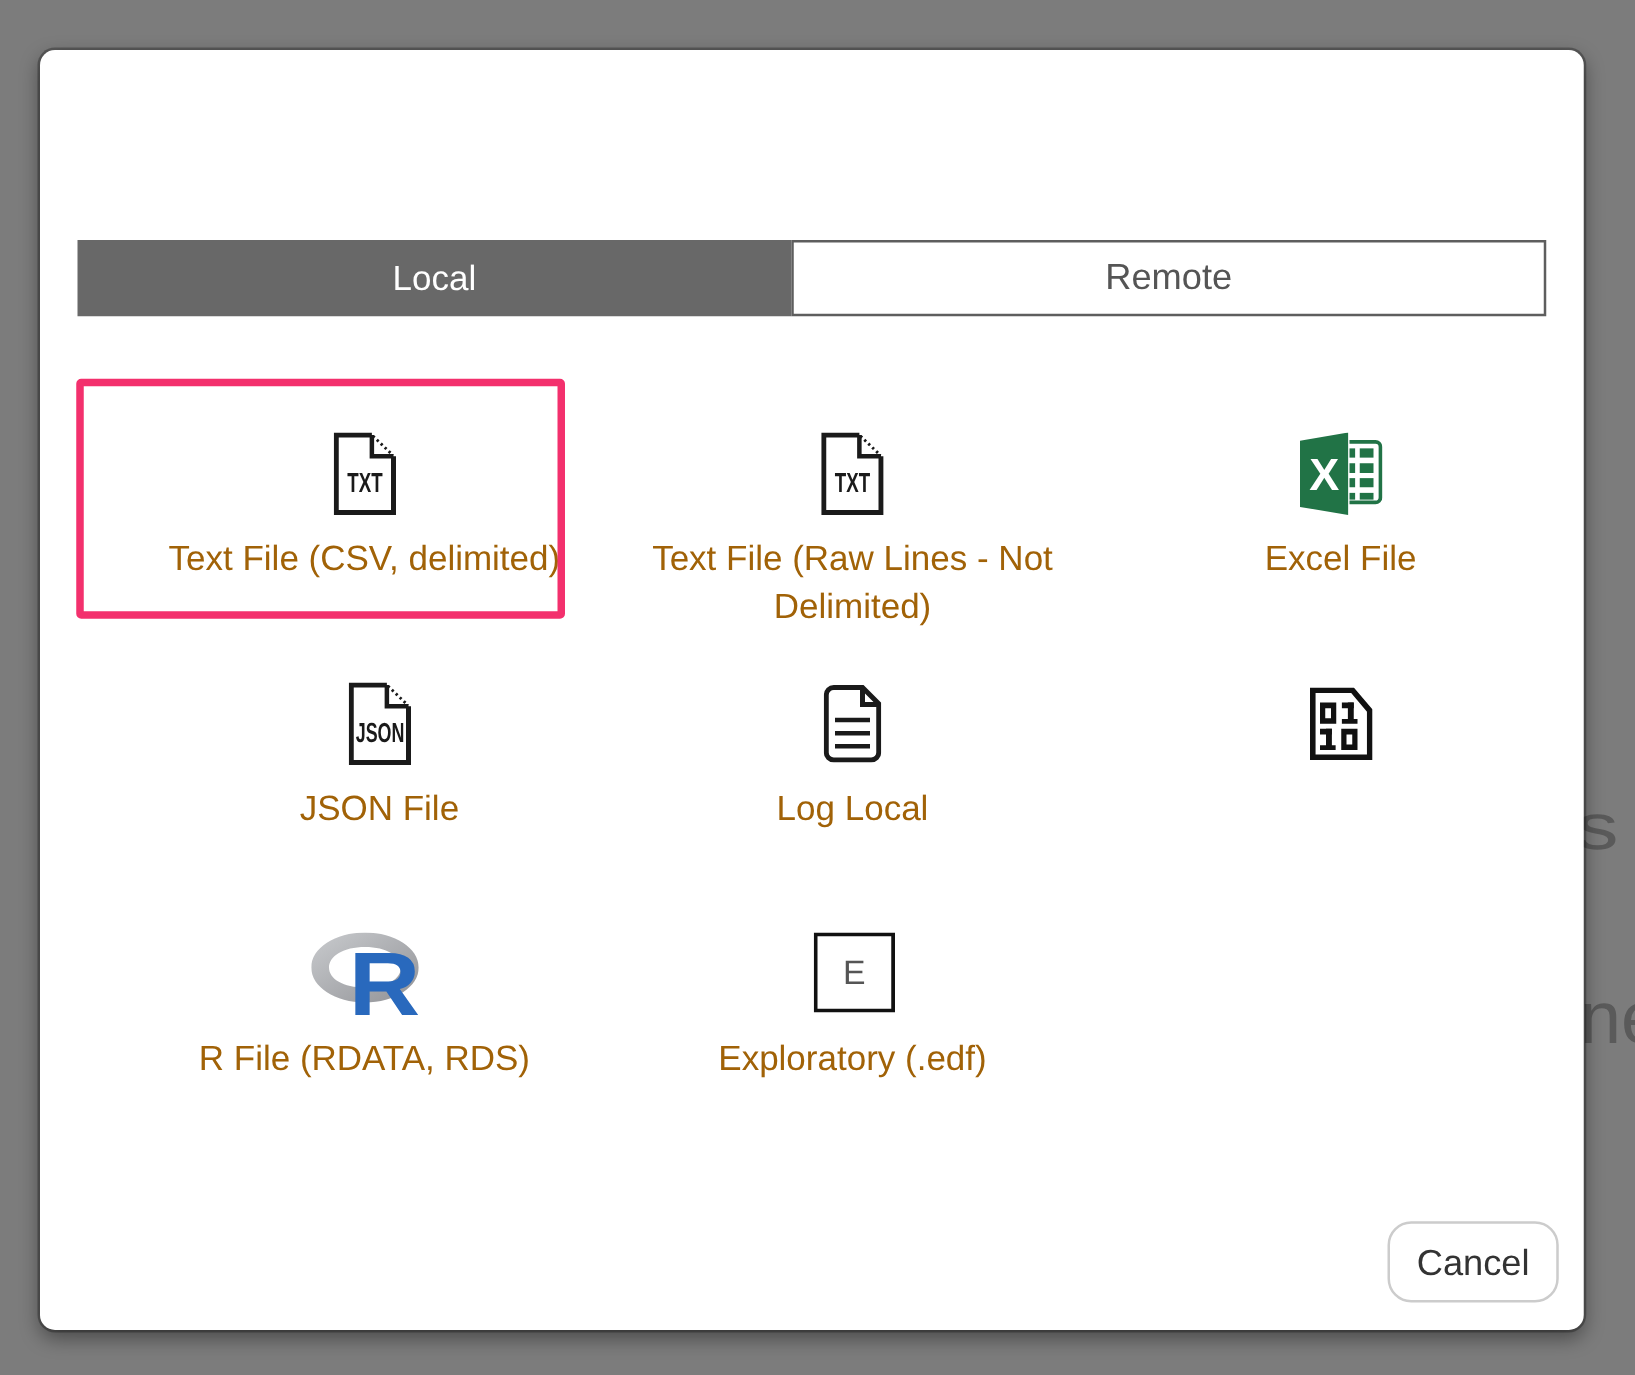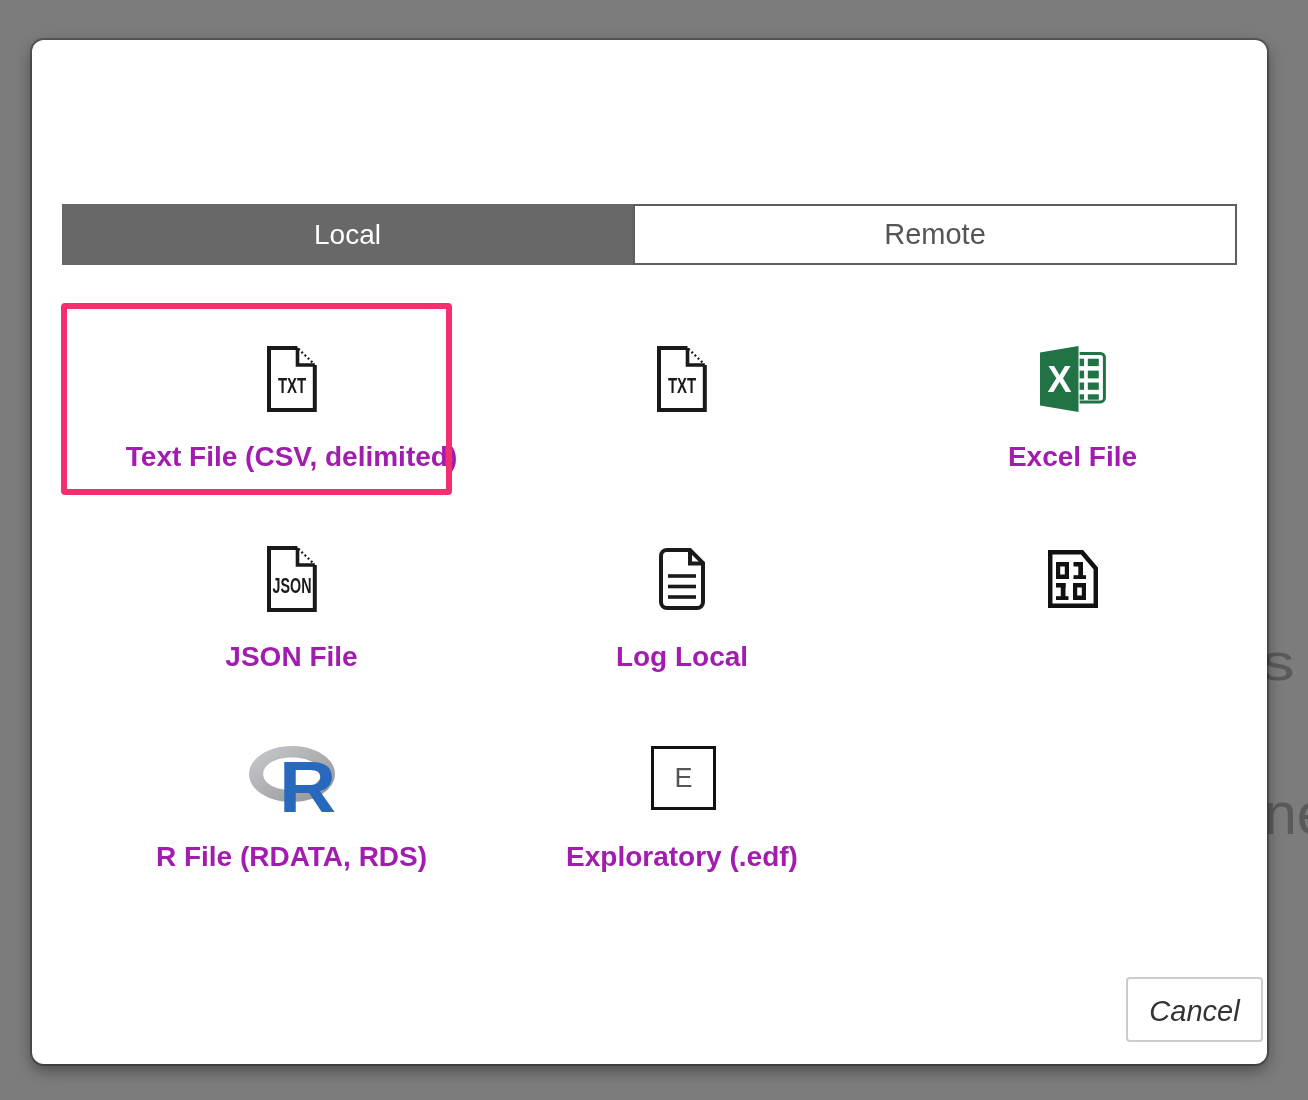--- a/index.html
+++ b/index.html
@@ -2,32 +2,32 @@
 <html><head>
 <meta charset="utf-8">
 <style>
   html,body{margin:0;padding:0;}
   body{width:1308px;height:1100px;background:#7c7c7c;font-family:"Liberation Sans",sans-serif;position:relative;overflow:hidden;}
   .bigbg{position:absolute;color:#5a5a5a;font-size:64px;z-index:0;}
   .modal{position:absolute;left:32px;top:40px;width:1235px;height:1024px;background:#fff;border-radius:12px;
     box-shadow:0 0 0 2px rgba(0,0,0,0.28), 0 6px 16px rgba(0,0,0,0.42);z-index:1;}
   .mhead{position:absolute;left:0;top:0;width:100%;height:114px;border-bottom:2px solid #e5e5e5;box-sizing:border-box;}
   .mtitle{position:absolute;left:28px;top:58px;transform:translateY(-50%);font-size:42px;letter-spacing:-2.2px;color:#4a4a4a;}
-  .tabs{position:absolute;left:30px;top:164px;width:1150px;height:61px;}
+  .tabs{position:absolute;left:30px;top:152px;width:1150px;height:61px;}
   .tab-local{position:absolute;left:0;top:0;width:571px;height:61px;background:#686868;color:#fff;
     font-size:28px;display:flex;align-items:center;justify-content:center;}
   .tab-remote{position:absolute;left:571px;top:0;width:604px;height:61px;background:#fff;color:#555;
     border:2px solid #5e5e5e;box-sizing:border-box;font-size:29px;display:flex;align-items:center;justify-content:center;}
   .grid{position:absolute;left:29px;top:263px;width:1175px;}
   .cell{position:absolute;width:391px;text-align:center;padding-left:35px;}
   .iconslot{height:66px;margin-top:43px;display:flex;align-items:flex-start;justify-content:center;}
-  .lbl{margin-top:26px;font-size:28px;line-height:38px;color:#a21caf;font-weight:bold;}
+  .lbl{margin-top:16px;font-size:28px;line-height:38px;color:#a16207;}
   .pinkbox{position:absolute;left:0px;top:0;width:390.5px;height:192px;border:6px solid #f3306d;border-radius:4px;box-sizing:border-box;}
-  .cancel{position:absolute;right:4px;bottom:22px;width:137px;height:65px;background:#fff;border:2px solid #ccc;
-    border-radius:4px;box-sizing:border-box;font-size:29px;color:#333;display:flex;align-items:center;justify-content:center;padding-top:4px;font-style:italic;}
+  .cancel{position:absolute;right:20px;bottom:22px;width:137px;height:65px;background:#fff;border:2px solid #ccc;
+    border-radius:19px;box-sizing:border-box;font-size:29px;color:#333;display:flex;align-items:center;justify-content:center;padding-top:4px;}
 </style>
 </head>
 <body>
   <div class="bigbg" style="left:1261px;top:636px;font-size:52px;line-height:52px;transform:scaleX(1.3);transform-origin:0 0;">s</div>
   <div class="bigbg" style="left:1264px;top:785px;font-size:59px;line-height:59px;">ne</div>
   <div class="modal">
     <div class="tabs">
       <div class="tab-local">Local</div>
       <div class="tab-remote">Remote</div>
     </div>
@@ -47,20 +47,21 @@
       </div>
       <div class="cell" style="left:390.5px;top:0px;">
         <div class="iconslot">
           <svg width="50" height="66" viewBox="0 0 50 66">
           <path d="M30.5,2 H2 V64 H47.8 V19" fill="none" stroke="#1a1a1a" stroke-width="4"></path>
           <path d="M30.5,2 V19 H47.8" fill="none" stroke="#1a1a1a" stroke-width="3.6"></path>
           <path d="M31.3,2.8 L47.3,18.2" fill="none" stroke="#1a1a1a" stroke-width="2.3" stroke-dasharray="1.9,2.5"></path>
           <text x="36.8" y="47.5" font-size="22" font-weight="bold" fill="#1a1a1a" text-anchor="middle" font-family="Liberation Sans, sans-serif" transform="scale(0.68,1)">TXT</text>
         </svg>
         </div>
+        <div class="lbl">Text File (Raw Lines - Not Delimited)</div>
       </div>
       <div class="cell" style="left:781px;top:0px;">
         <div class="iconslot">
           <svg width="66" height="66" viewBox="0 0 66 66">
           <rect x="31.5" y="7.5" width="32.9" height="48.4" rx="4" fill="#fff" stroke="#217346" stroke-width="3"></rect>
           <g fill="#217346">
             <rect x="36" y="12.7" width="8.1" height="7.4"></rect>
               <rect x="47.8" y="12.7" width="11" height="7.4"></rect>
             <rect x="36" y="24.6" width="8.1" height="7.8"></rect>
               <rect x="47.8" y="24.6" width="11" height="7.8"></rect>
@@ -70,21 +71,21 @@
               <rect x="47.8" y="48.3" width="11" height="5.4"></rect>
           </g>
           <polygon points="0,6 39.6,0 39.6,66 0,60" fill="#fff"></polygon>
           <polygon points="0,6.5 38.5,0 38.5,66 0,59.5" fill="#217346"></polygon>
           <text x="19.5" y="46" font-size="36" font-weight="bold" fill="#fff" text-anchor="middle" font-family="Liberation Sans, sans-serif">X</text>
         </svg>
         </div>
         <div class="lbl">Excel File</div>
       </div>
 
-      <div class="cell" style="left:0px;top:200px;">
+      <div class="cell" style="left:12px;top:200px;">
         <div class="iconslot">
           <svg width="50" height="66" viewBox="0 0 50 66">
           <path d="M30.5,2 H2 V64 H47.8 V19" fill="none" stroke="#1a1a1a" stroke-width="4"></path>
           <path d="M30.5,2 V19 H47.8" fill="none" stroke="#1a1a1a" stroke-width="3.6"></path>
           <path d="M31.3,2.8 L47.3,18.2" fill="none" stroke="#1a1a1a" stroke-width="2.3" stroke-dasharray="1.9,2.5"></path>
           <text x="38.5" y="47.5" font-size="22" font-weight="bold" fill="#1a1a1a" text-anchor="middle" font-family="Liberation Sans, sans-serif" transform="scale(0.65,1)">JSON</text>
         </svg>
         </div>
         <div class="lbl">JSON File</div>
       </div>

